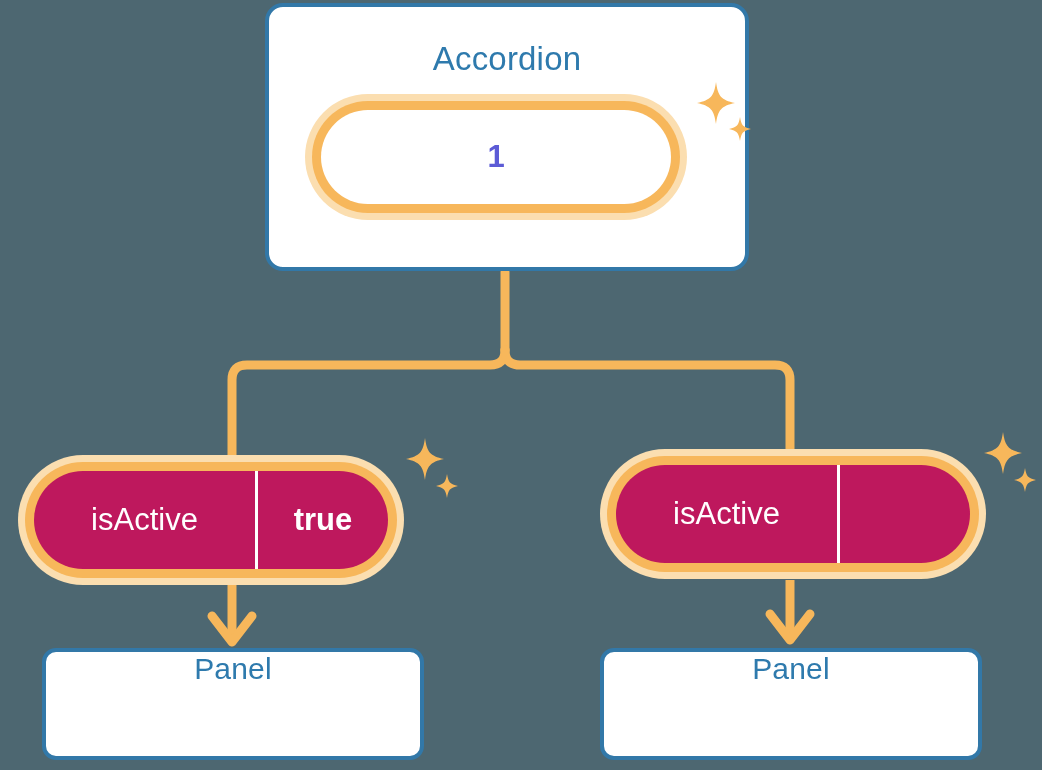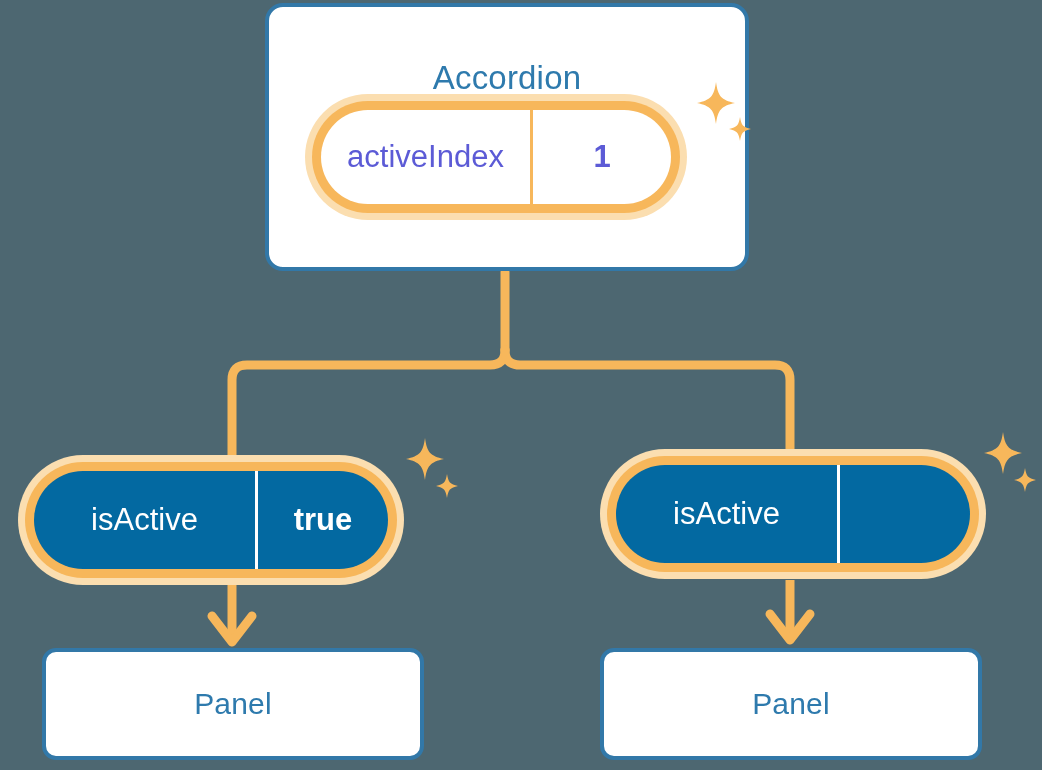--- a/index.html
+++ b/index.html
@@ -48,30 +48,30 @@
 
   
   #root-card {
     left: 265px;
     top: 3px;
     width: 484px;
     height: 268px;
     border-radius: 18px;
   }
   #root-card .comp-title {
-    margin-top: 52px;
+    margin-top: 33px;
   }
 
   
   .panel-card {
     width: 382px;
     height: 112px;
     border-radius: 14px;
     display: flex;
-    align-items: center;
+    align-items: flex-start;
     justify-content: center;
   }
   #panel-left  { left: 42px;  top: 648px; }
   #panel-right { left: 600px; top: 648px; }
   .panel-card .comp-title {
     font-size: 30px;
   }
 
   
   .pill {
@@ -131,21 +131,21 @@
     border-right: 3px solid #f7b75b;
   }
   #pill-root .pill-val {
     flex: 1;
     color: #5c5bd6;
     font-size: 31px;
     font-weight: 700;
   }
 
   
-  .pill-leaf .pill-body { background: #0369a1; }
+  .pill-leaf .pill-body { background: #be185d; }
   .pill-leaf .pill-key {
     color: #ffffff;
     font-size: 31px;
     font-weight: 400;
     border-right: 3px solid #ffffff;
   }
   .pill-leaf .pill-val {
     color: #ffffff;
     font-size: 31px;
     font-weight: 700;
@@ -203,21 +203,20 @@
   </svg>
 
   <div class="comp-card" id="root-card">
     <div class="comp-title">Accordion</div>
   </div>
 
   <div class="pill" id="pill-root">
     <div class="pill-halo"></div>
     <div class="pill-ring"></div>
     <div class="pill-body">
-      <div class="pill-key">activeIndex</div>
       <div class="pill-val">1</div>
     </div>
   </div>
 
   <div class="sparkle" id="sparkle-root">
     <svg width="62" height="72" viewBox="0 0 62 72">
       <path d="M26 0 C28 14 31 18 45 21 C31 24 28 28 26 42 C24 28 21 24 7 21 C21 18 24 14 26 0 Z" fill="#f7b75b"></path>
       <path d="M50 35 C51.3 43 53 45.4 61 47 C53 48.6 51.3 51 50 59 C48.7 51 47 48.6 39 47 C47 45.4 48.7 43 50 35 Z" fill="#f7b75b"></path>
     </svg>
   </div>

